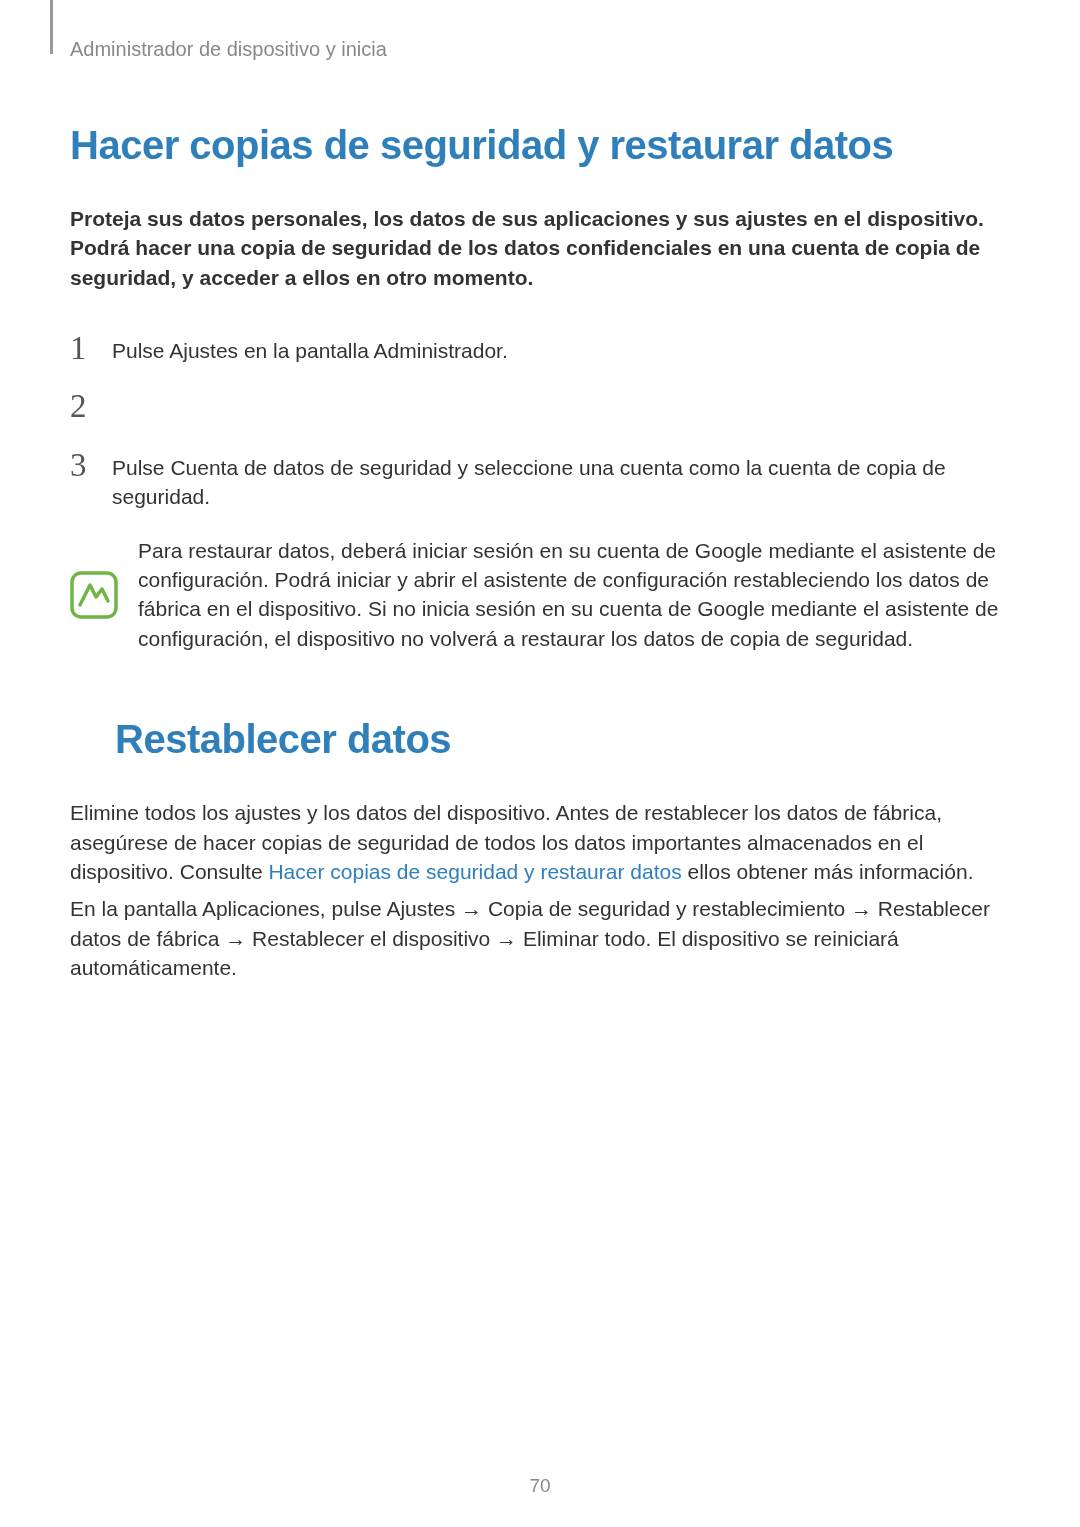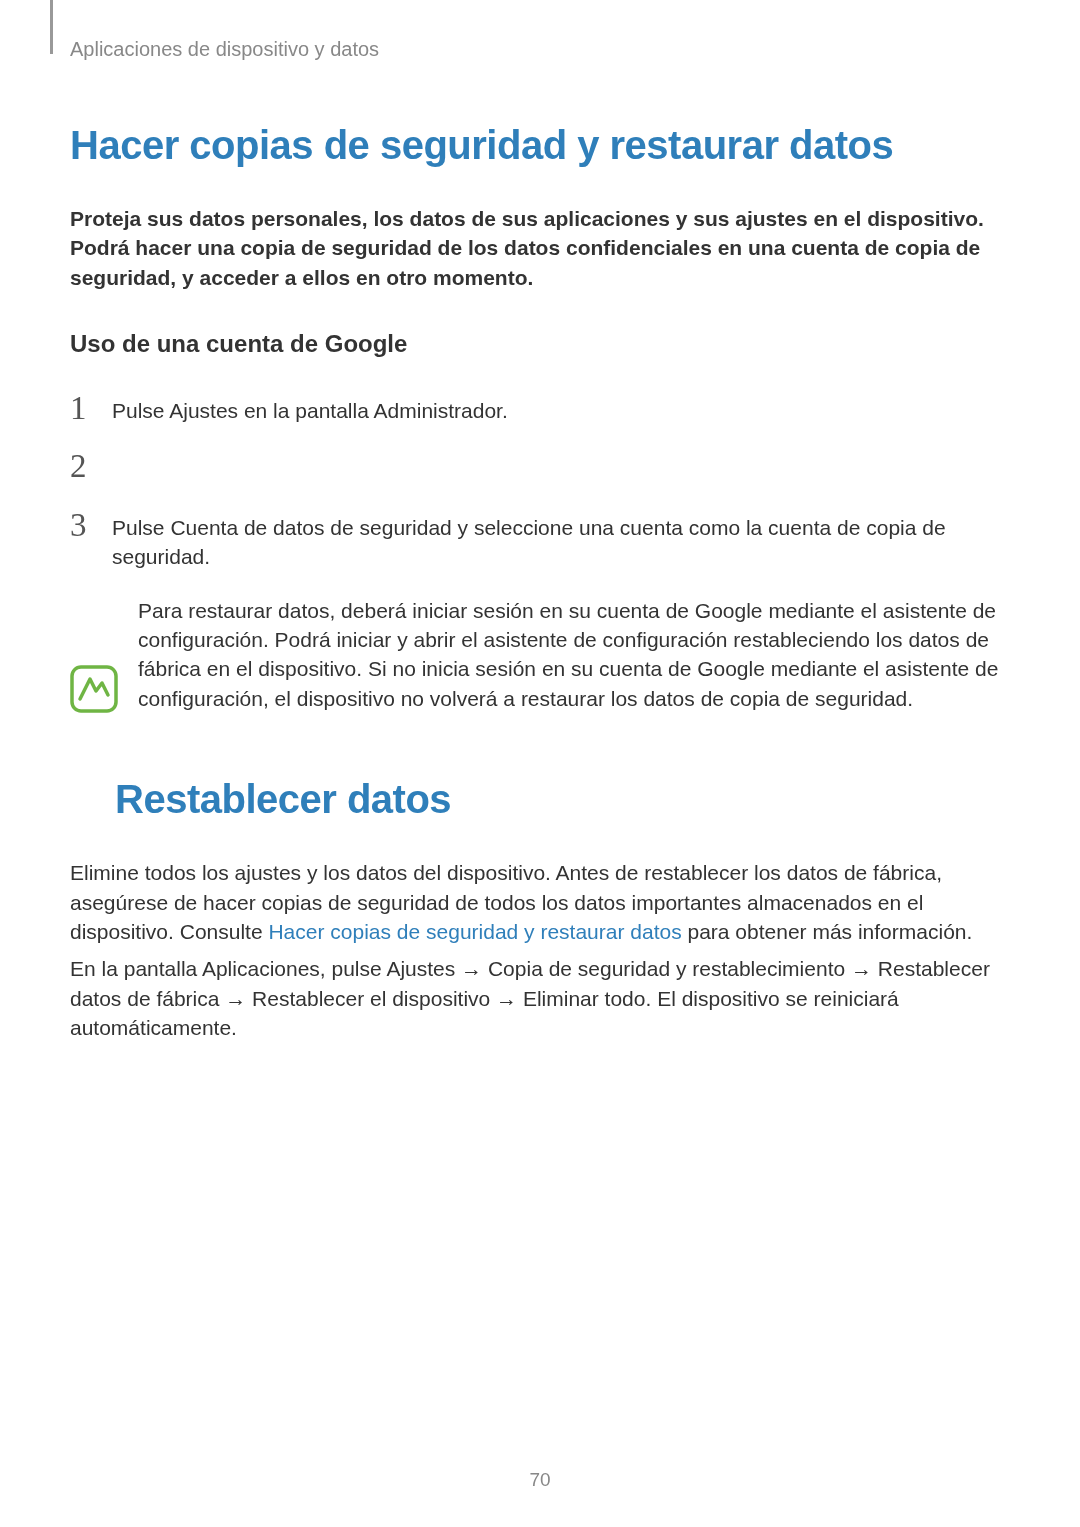--- a/index.html
+++ b/index.html
@@ -75,21 +75,21 @@
       font-size: 21px;
       line-height: 1.4;
       color: #333;
       padding-top: 6px;
     }
     .bold {
       font-weight: 400;
     }
     .note-block {
       display: flex;
-      align-items: flex-end;
+      align-items: center;
       margin-top: 8px;
       margin-bottom: 64px;
     }
     .note-icon {
       width: 48px;
       height: 48px;
       flex-shrink: 0;
       margin-right: 20px;
       margin-top: 2px;
     }
@@ -98,21 +98,21 @@
       line-height: 1.4;
       color: #333;
     }
     .link {
       color: #2f7fba;
     }
     .page-number {
       position: absolute;
       left: 0;
       right: 0;
-      bottom: 36px;
+      bottom: 30px;
       text-align: center;
       color: #888;
       font-size: 19px;
     }
     .arrow {
       display: inline;
     }
     .para {
       font-size: 21px;
       line-height: 1.4;
@@ -122,27 +122,26 @@
     .h1-second {
       margin-top: 10px;
       margin-left: 45px;
     }
   </style>
 </head>
 <body>
 
 <div class="page">
   <div class="header-mark"></div>
-  <div class="breadcrumb">Aplicaciones de dispositivo y datos</div>
+  <div class="breadcrumb">Administrador de dispositivo y inicia</div>
 
   <h1 class="h1">Hacer copias de seguridad y restaurar datos</h1>
 
   <p class="body-text">Proteja sus datos personales, los datos de sus aplicaciones y sus ajustes en el dispositivo. Podrá hacer una copia de seguridad de los datos confidenciales en una cuenta de copia de seguridad, y acceder a ellos en otro momento.</p>
 
-  <h2 class="h2">Uso de una cuenta de Google</h2>
 
   <div class="numbered-list">
     <div class="numbered-item">
       <div class="num">1</div>
       <div class="content">
         <span>Pulse </span><span class="bold">Ajustes</span><span> en la pantalla Administrador.</span>
       </div>
     </div>
 
     <div class="numbered-item">
@@ -164,21 +163,21 @@
         <path d="M 10 34 L 20 14 L 26 26 L 32 18 L 38 30" fill="none" stroke="#6fb544" stroke-width="3.5" stroke-linecap="round" stroke-linejoin="round"></path>
         <path d="M 9 36 L 39 36" fill="none" stroke="#6fb544" stroke-width="0"></path>
       </svg>
     </div>
     <div class="note-text">Para restaurar datos, deberá iniciar sesión en su cuenta de Google mediante el asistente de configuración. Podrá iniciar y abrir el asistente de configuración restableciendo los datos de fábrica en el dispositivo. Si no inicia sesión en su cuenta de Google mediante el asistente de configuración, el dispositivo no volverá a restaurar los datos de copia de seguridad.</div>
   </div>
 
   <h1 class="h1 h1-second">Restablecer datos</h1>
 
   <p class="para">
-    <span>Elimine todos los ajustes y los datos del dispositivo. Antes de restablecer los datos de fábrica, asegúrese de hacer copias de seguridad de todos los datos importantes almacenados en el dispositivo. Consulte </span><span class="link">Hacer copias de seguridad y restaurar datos</span><span> para obtener más información.</span>
+    <span>Elimine todos los ajustes y los datos del dispositivo. Antes de restablecer los datos de fábrica, asegúrese de hacer copias de seguridad de todos los datos importantes almacenados en el dispositivo. Consulte </span><span class="link">Hacer copias de seguridad y restaurar datos</span><span> ellos obtener más información.</span>
   </p>
 
   <p class="para">
     <span>En la pantalla Aplicaciones, pulse </span><span class="bold">Ajustes</span><span class="arrow"> → </span><span class="bold">Copia de seguridad y restablecimiento</span><span class="arrow"> → </span><span class="bold">Restablecer datos de fábrica</span><span class="arrow"> → </span><span class="bold">Restablecer el dispositivo</span><span class="arrow"> → </span><span class="bold">Eliminar todo</span><span>. El dispositivo se reiniciará automáticamente.</span>
   </p>
 
 </div>
 
 <div class="page-number">70</div>
 

